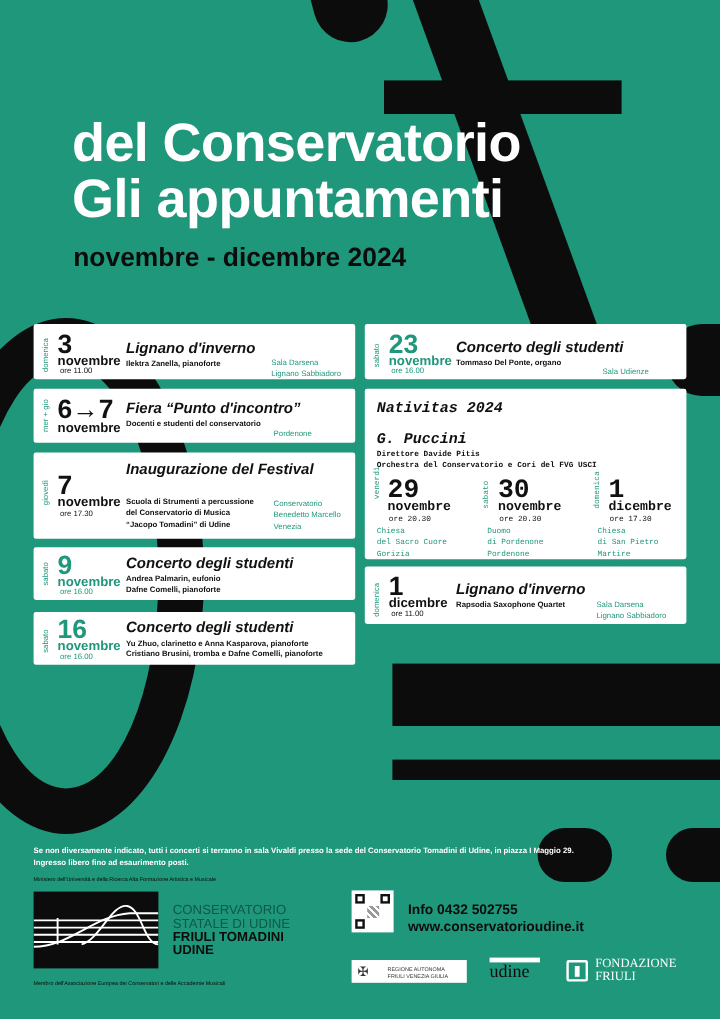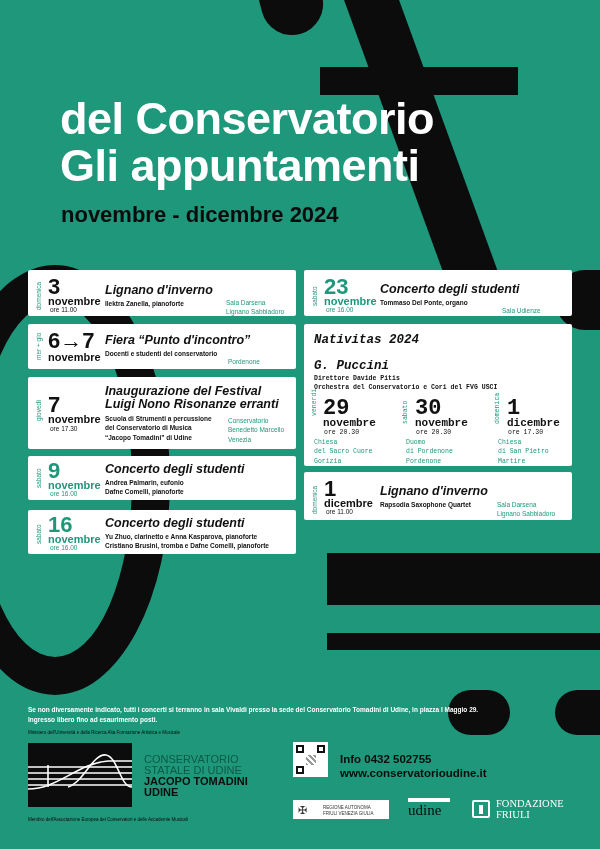--- a/index.html
+++ b/index.html
@@ -52,21 +52,21 @@
   <span class="title" style="left:77px;top:10px;">Fiera “Punto d'incontro”</span>
   <span class="desc" style="left:77px;top:25px;">Docenti e studenti del conservatorio</span>
   <span class="place" style="left:200px;top:33px;">Pordenone</span>
 </div>
 
 <div class="card" style="left:28px;top:377px;width:268px;height:72px;">
   <span class="dow" style="left:7px;top:44px;">giovedì</span>
   <span class="day" style="left:20px;top:17px;">7</span>
   <span class="month" style="left:20px;top:36px;">novembre</span>
   <span class="time" style="left:22px;top:48px;">ore 17.30</span>
-  <span class="title" style="left:77px;top:8px;"><span>Inaugurazione del Festival</span><br><span>Luigi Nono Risonanze erranti</span></span>
+  <span class="title" style="left:77px;top:8px;"><span>Inaugurazione del Festival</span><br></span>
   <span class="desc" style="left:77px;top:37px;"><span>Scuola di Strumenti a percussione</span><br><span>del Conservatorio di Musica</span><br><span>“Jacopo Tomadini” di Udine</span></span>
   <span class="place" style="left:200px;top:39px;"><span>Conservatorio</span><br><span>Benedetto Marcello</span><br><span>Venezia</span></span>
 </div>
 
 <div class="card" style="left:28px;top:456px;width:268px;height:44px;">
   <span class="dow" style="left:7px;top:32px;">sabato</span>
   <span class="day teal" style="left:20px;top:4px;">9</span>
   <span class="month teal" style="left:20px;top:23px;">novembre</span>
   <span class="time teal" style="left:22px;top:34px;">ore 16.00</span>
   <span class="title" style="left:77px;top:7px;">Concerto degli studenti</span>
@@ -144,21 +144,21 @@
         <line x1="0" y1="42" x2="104" y2="42"></line>
       <line x1="20" y1="22" x2="20" y2="44"></line>
       <path d="M0 46 C30 46 50 20 80 18 L104 18"></path>
       <path d="M40 44 C55 40 65 10 78 12 C90 14 92 44 104 44"></path>
     </g>
   </svg>
 </div>
 <div style="position:absolute;left:144px;top:754px;font-size:11px;line-height:11px;">
   <div style="color:#0c5a47;">CONSERVATORIO</div>
   <div style="color:#0c5a47;">STATALE DI UDINE</div>
-  <div style="color:#0c0c0c;font-weight:bold;">JACOPO TOMADINI</div>
+  <div style="color:#0c0c0c;font-weight:bold;">FRIULI TOMADINI</div>
   <div style="color:#0c0c0c;font-weight:bold;">UDINE</div>
 </div>
 <div style="position:absolute;left:28px;top:817px;font-size:4.5px;color:#0c0c0c;">Membro dell'Associazione Europea dei Conservatori e delle Accademie Musicali</div>
 
 <div style="position:absolute;left:293px;top:742px;width:35px;height:35px;background:#fff;padding:3px;">
   <div style="position:absolute;left:3px;top:3px;width:8px;height:8px;border:2px solid #111;"></div>
   <div style="position:absolute;right:3px;top:3px;width:8px;height:8px;border:2px solid #111;"></div>
   <div style="position:absolute;left:3px;bottom:3px;width:8px;height:8px;border:2px solid #111;"></div>
   <div style="position:absolute;left:13px;top:13px;width:10px;height:10px;background:repeating-linear-gradient(45deg,#999 0 2px,#fff 2px 4px);"></div>
 </div>

